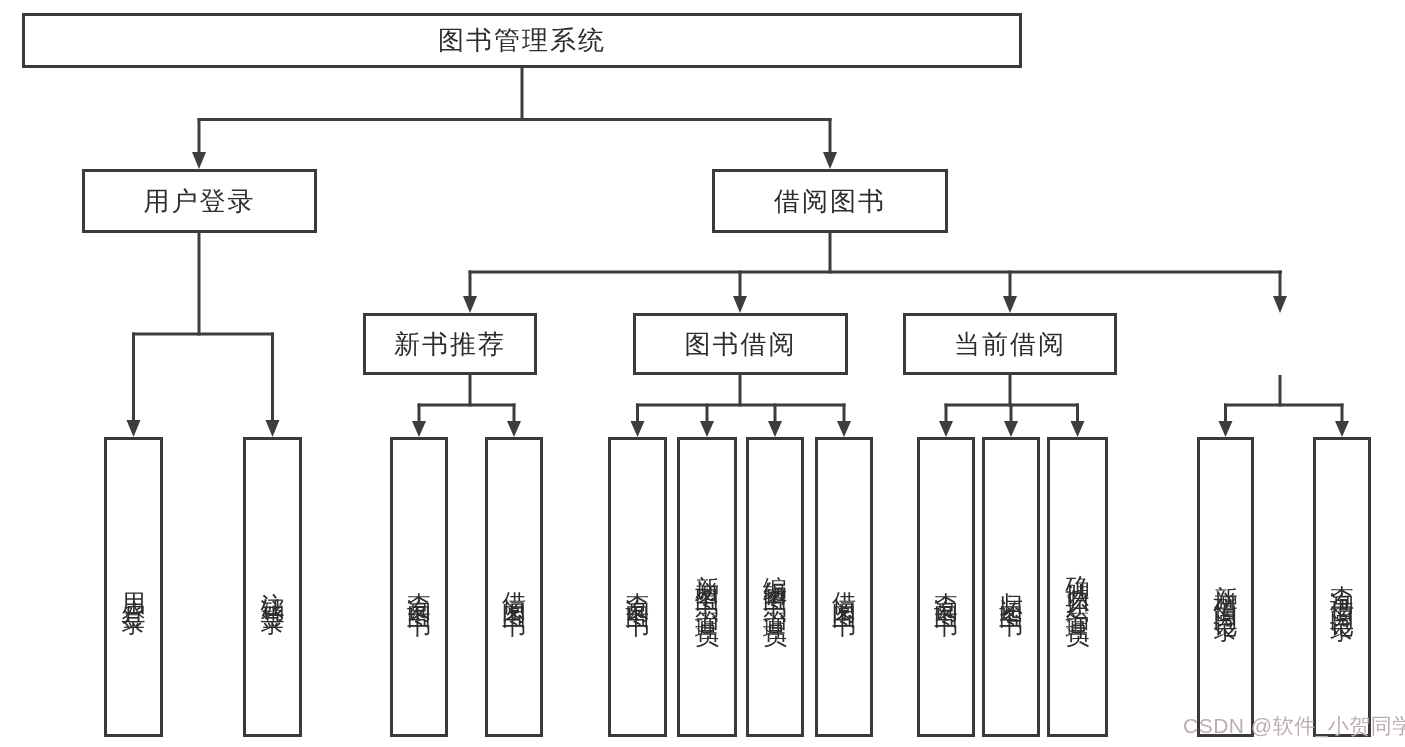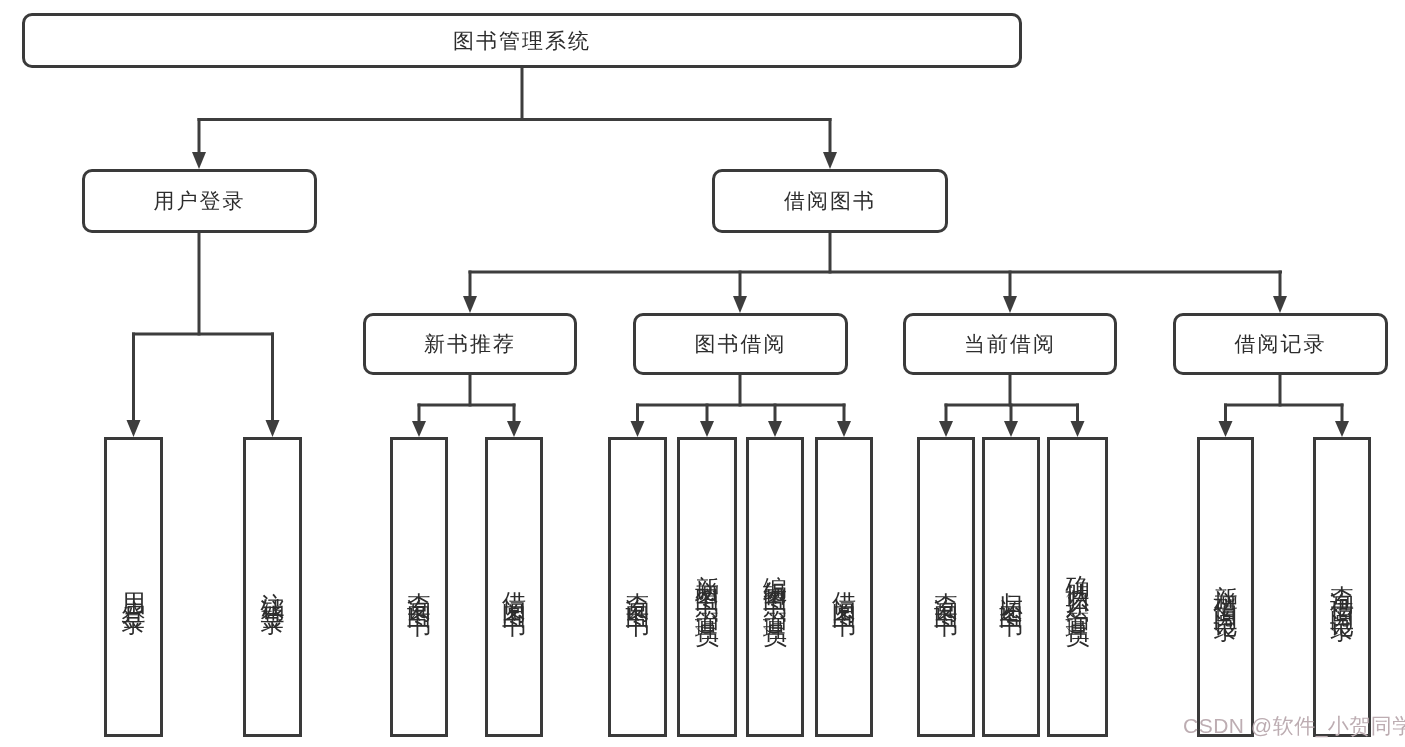--- a/index.html
+++ b/index.html
@@ -34,24 +34,23 @@
     box-sizing: border-box;
     border: 3px solid #3a3a3a;
     background: #ffffff;
     color: #2d2d2d;
     display: flex;
     align-items: center;
     justify-content: center;
     z-index: 2;
   }
   .h-node {
-    font-size: 21px;
+    font-size: 26px;
     letter-spacing: 2px;
     white-space: nowrap;
-    border-radius: 10px;
   }
   .v-node {
     writing-mode: vertical-rl;
     text-orientation: mixed;
     font-size: 24px;
     letter-spacing: 7px;
     line-height: 1;
   }
   .watermark {
     position: absolute;
@@ -143,24 +142,23 @@
       <line x1="1342" y1="403.5" x2="1342" y2="424"></line>
       <polygon points="1335,421 1349,421 1342,437"></polygon>
     </g>
   </svg>
 
   <div class="node h-node" style="left:22px; top:13px; width:1000px; height:55px;">图书管理系统</div>
 
   <div class="node h-node" style="left:82px; top:169px; width:235px; height:64px;">用户登录</div>
   <div class="node h-node" style="left:712px; top:169px; width:236px; height:64px;">借阅图书</div>
 
-  <div class="node h-node" style="left:363px; top:313px; width:214px; height:62px;">新书推荐</div>
+  <div class="node h-node" style="left:363px; top:313px; width:174px; height:62px;">新书推荐</div>
   <div class="node h-node" style="left:633px; top:313px; width:215px; height:62px;">图书借阅</div>
   <div class="node h-node" style="left:903px; top:313px; width:214px; height:62px;">当前借阅</div>
-  <div class="node h-node" style="left:1173px; top:313px; width:215px; height:62px;">借阅记录</div>
 
   <div class="node v-node" style="left:104px; top:437px; width:59px; height:300px;">用户登录</div>
   <div class="node v-node" style="left:243px; top:437px; width:59px; height:300px;">注销登录</div>
 
   <div class="node v-node" style="left:390px; top:437px; width:58px; height:300px;">查询图书</div>
   <div class="node v-node" style="left:485px; top:437px; width:58px; height:300px;">借阅图书</div>
 
   <div class="node v-node" style="left:608px; top:437px; width:59px; height:300px;">查询图书</div>
   <div class="node v-node" style="left:677px; top:437px; width:60px; height:300px;">新增图书（管理员）</div>
   <div class="node v-node" style="left:746px; top:437px; width:58px; height:300px;">编辑图书（管理员）</div>

